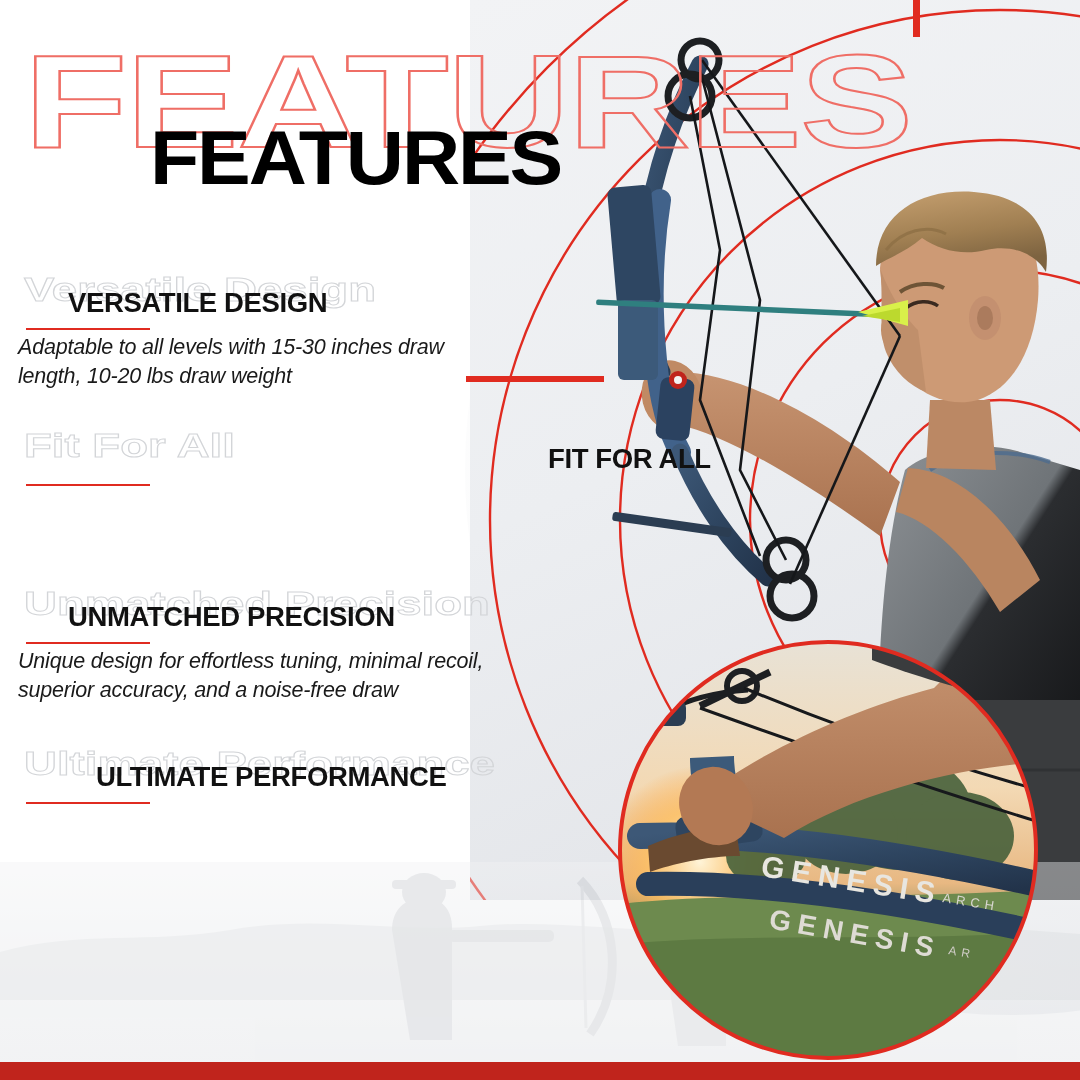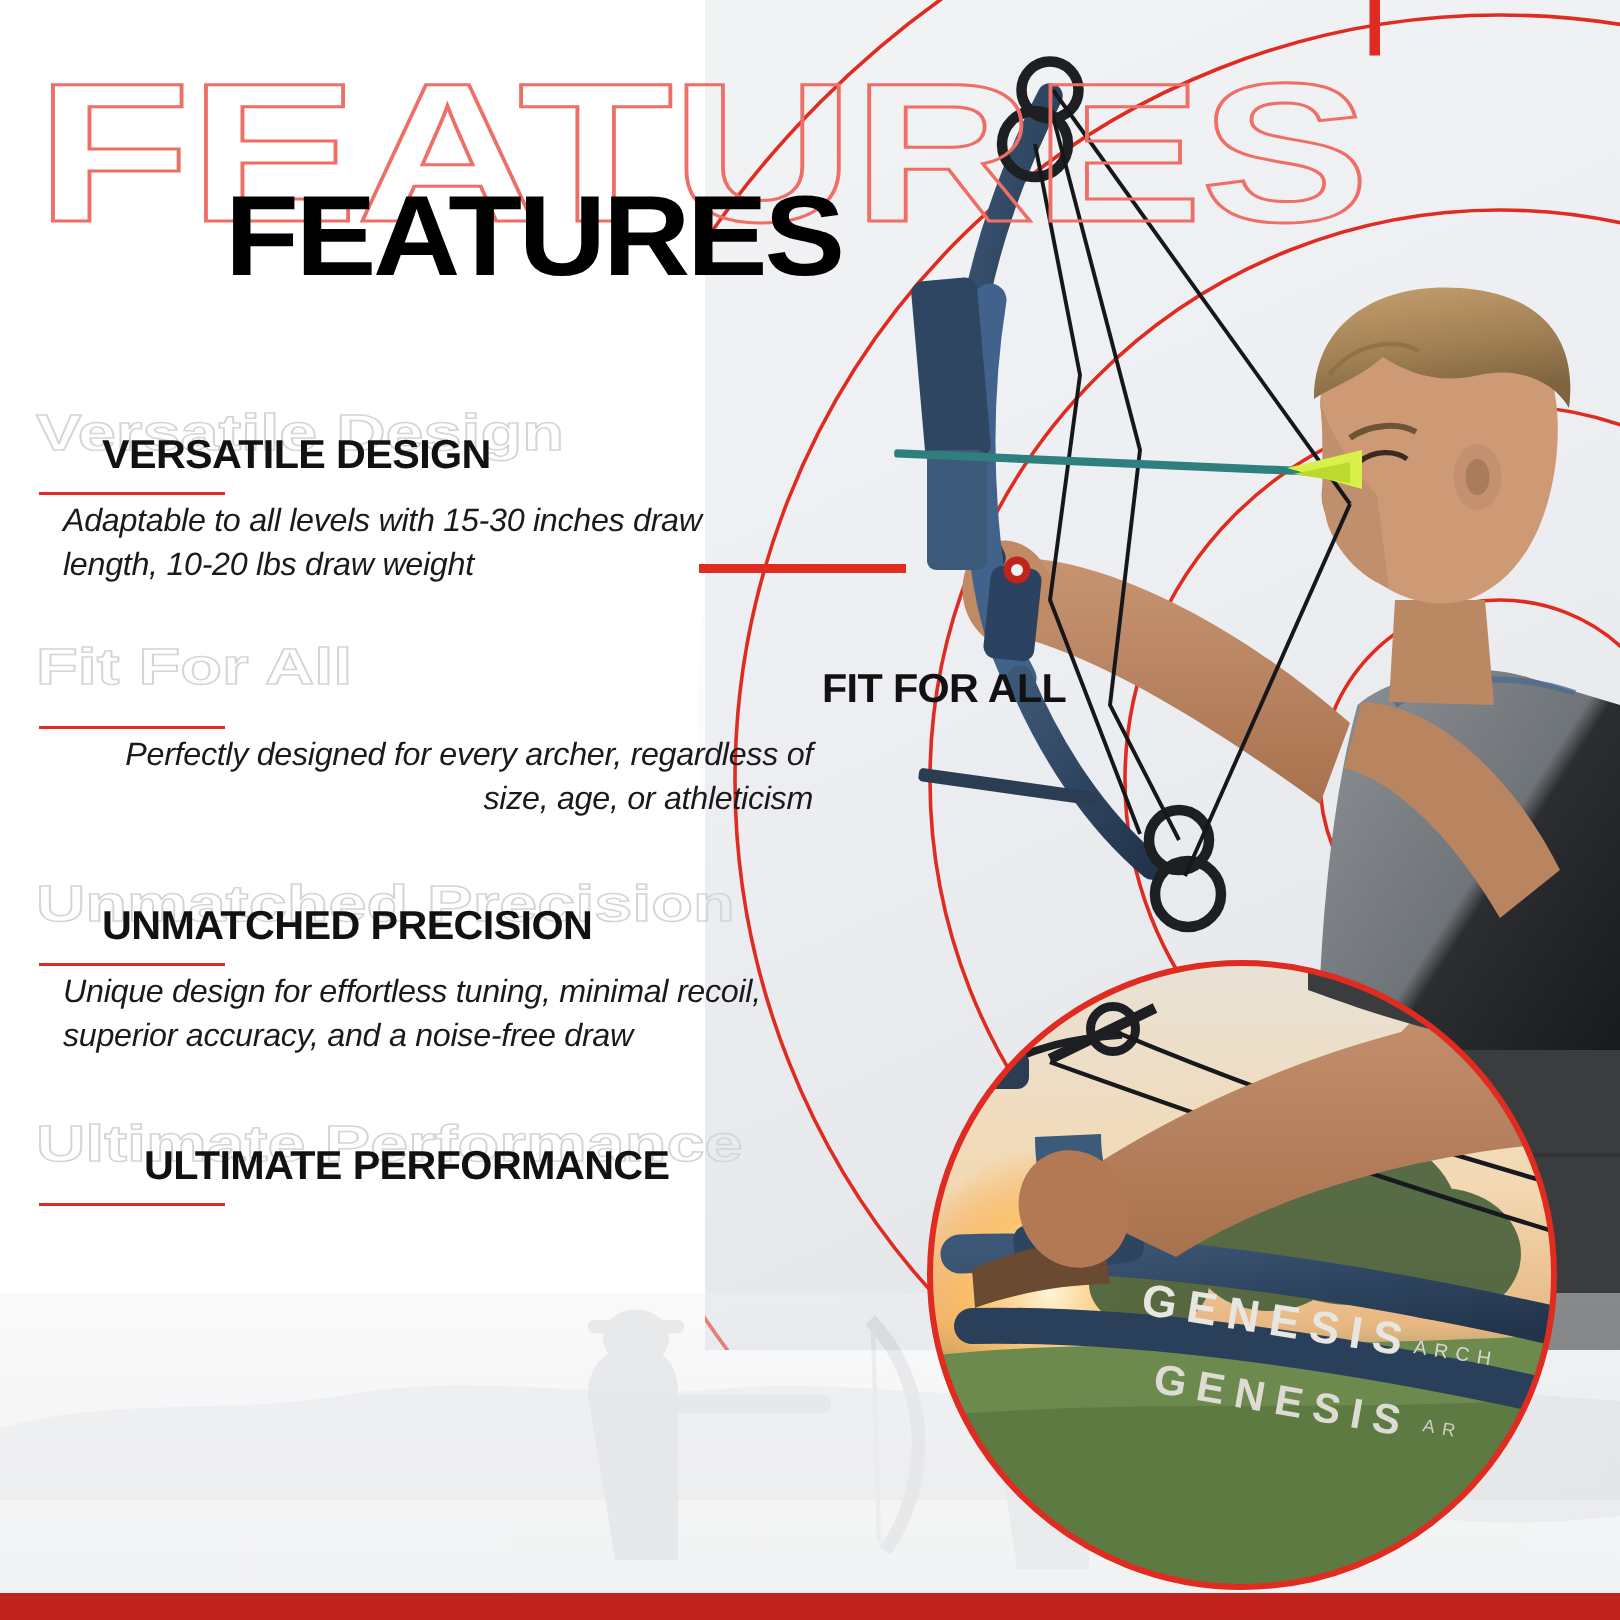--- a/index.html
+++ b/index.html
@@ -53,21 +53,21 @@
     color:#111; letter-spacing:-0.4px;
     transform:scaleX(1.02); transform-origin:left top;
     white-space:nowrap;
     display:inline-block;
   }
   .f-rule {
     position:absolute; left:26px; top:56px;
     width:124px; height:2px; background:#e02b20;
   }
   .f-body {
-    position:relative; margin-top:34px; margin-left:42px;
+    position:relative; margin-top:34px; margin-left:18px;
     font-size:21.5px; font-style:italic; font-weight:400;
     line-height:1.33; color:#1a1a1a; max-width:600px;
     letter-spacing:-0.2px;
   }
   .fb-narrow { max-width:430px; }
   .fb-mid    { max-width:500px; }
   .fb-wide   { max-width:580px; }
 
   .feature.f1 { height:146px; }
   .feature.f2 { height:148px;text-align:right; }
@@ -332,21 +332,20 @@
       <div class="f-ghost">Versatile Design</div>
       <div class="f-head">VERSATILE DESIGN</div>
       <div class="f-rule"></div>
       <div class="f-body fb-narrow">Adaptable to all levels with 15-30 inches draw length, 10-20 lbs draw weight</div>
     </div>
 
     <div class="feature f2">
       <div class="f-ghost">Fit For All</div>
       <div class="f-head">FIT FOR ALL</div>
       <div class="f-rule"></div>
-      <div class="f-body fb-mid">Perfectly designed for every archer, regardless of size, age, or athleticism</div>
     </div>
 
     <div class="feature f3">
       <div class="f-ghost">Unmatched Precision</div>
       <div class="f-head">UNMATCHED PRECISION</div>
       <div class="f-rule"></div>
       <div class="f-body fb-mid">Unique design for effortless tuning, minimal recoil, superior accuracy, and a noise-free draw</div>
     </div>
 
     <div class="feature f4">

